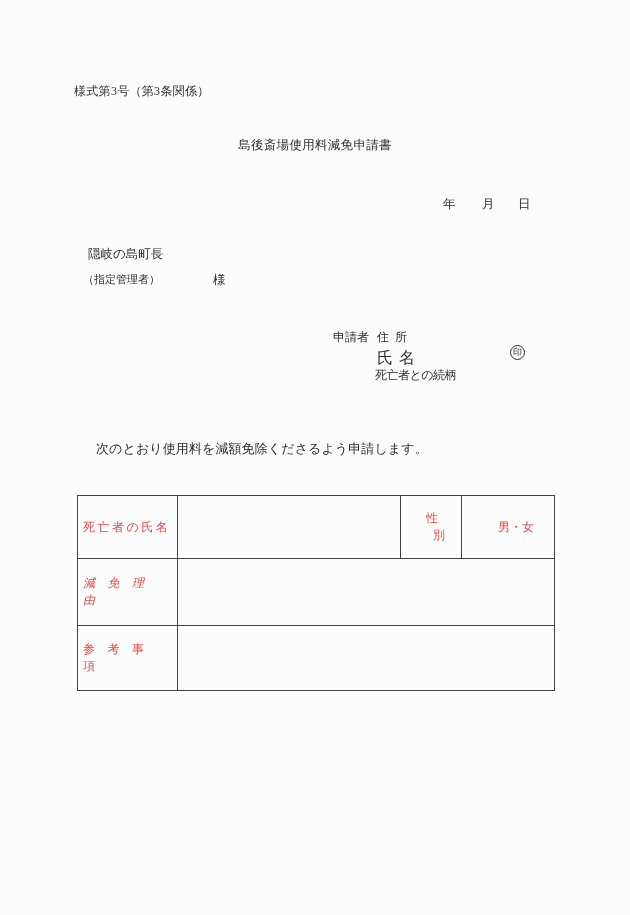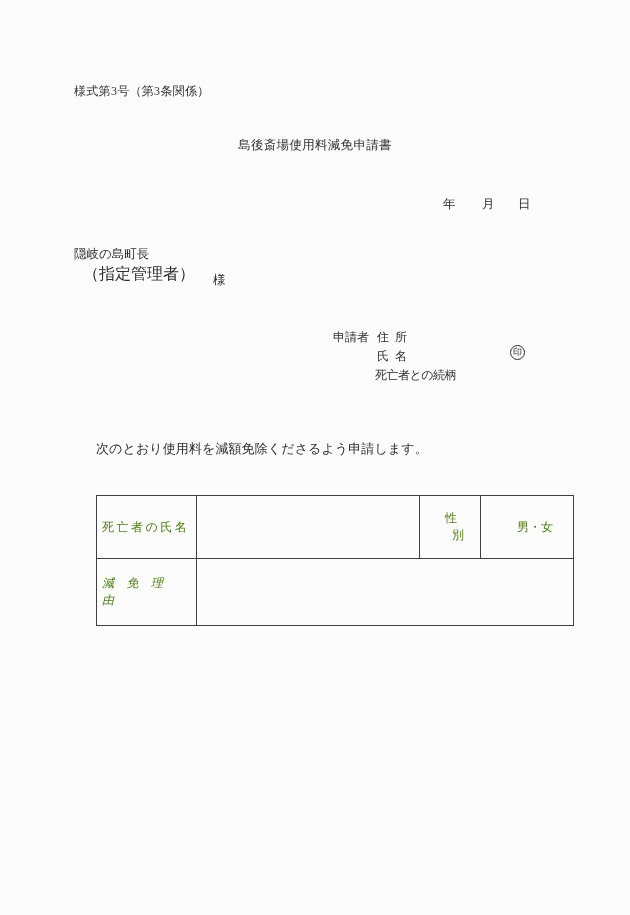--- a/index.html
+++ b/index.html
@@ -21,27 +21,27 @@
   .form-number   { left: 74px;  top: 83px;  font-size: 12px; letter-spacing: 0.3px; }
   .doc-title     { left: 0;     top: 137px; width: 630px; text-align: center;
                    font-size: 12.5px; letter-spacing: 0.3px; }
 
   .date-line span { position: absolute; top: 0; font-size: 12.5px; }
   .date-line      { left: 0; top: 196px; width: 630px; height: 16px; }
   .date-year  { left: 443px; }
   .date-month { left: 482px; }
   .date-day   { left: 518px; }
 
-  .addr-name      { left: 74px;  top: 246px; font-size: 12.5px; }
-  .addr-subtitle  { left: 83px;  top: 264px; font-size: 16px; }
+  .addr-name      { left: 88px;  top: 246px; font-size: 12.5px; }
+  .addr-subtitle  { left: 83px;  top: 272px; font-size: 11px; }
   .addr-honorific { left: 213px; top: 272px; font-size: 12.5px; }
 
   .app-label    { left: 333px; top: 329px; font-size: 12px; }
   .app-address  { left: 377px; top: 329px; font-size: 12px; }
-  .app-name     { left: 377px; top: 348px; font-size: 12px; }
+  .app-name     { left: 377px; top: 348px; font-size: 16px; }
   .app-relation { left: 375px; top: 367px; font-size: 12px; letter-spacing: -0.5px; }
 
   .seal {
     left: 510px; top: 345px;
     width: 13px; height: 13px;
     border: 1px solid #2e2e2e;
     border-radius: 50%;
     display: inline-flex;
     align-items: center;
     justify-content: center;
@@ -49,22 +49,21 @@
   .seal span { font-size: 9px; line-height: 1; }
 
   .body-text { left: 96px; top: 440px; font-size: 13px; letter-spacing: 0.1px; }
 
   table.form-table {
     position: absolute;
     left: 77px; top: 495px;
     border-collapse: collapse;
     table-layout: fixed;
     font-size: 12px;
-    color: #4d7c0f;
-    margin-left: 19px;
+    color: #ef4444;
   }
   .form-table td {
     border: 1px solid #3f3f3f;
     vertical-align: middle;
     padding: 0;
     overflow: hidden;
   }
   .form-table td.lbl { padding-left: 5px; }
   .form-table td.center { text-align: center; padding-left: 16px; }
   .r1 td { height: 62px; }
@@ -123,16 +122,22 @@
           <span class="sp14">性別</span>
         </td>
         <td class="val center">男・女</td>
       </tr>
       <tr class="r2">
         <td class="lbl">
           <span class="sp12">減免理由</span>
         </td>
         <td class="val" colspan="3"></td>
       </tr>
+      <tr class="r3">
+        <td class="lbl">
+          <span class="sp12">参考事項</span>
+        </td>
+        <td class="val" colspan="3"></td>
+      </tr>
     </tbody>
   </table>
 
 </div>
 
 </body></html>

